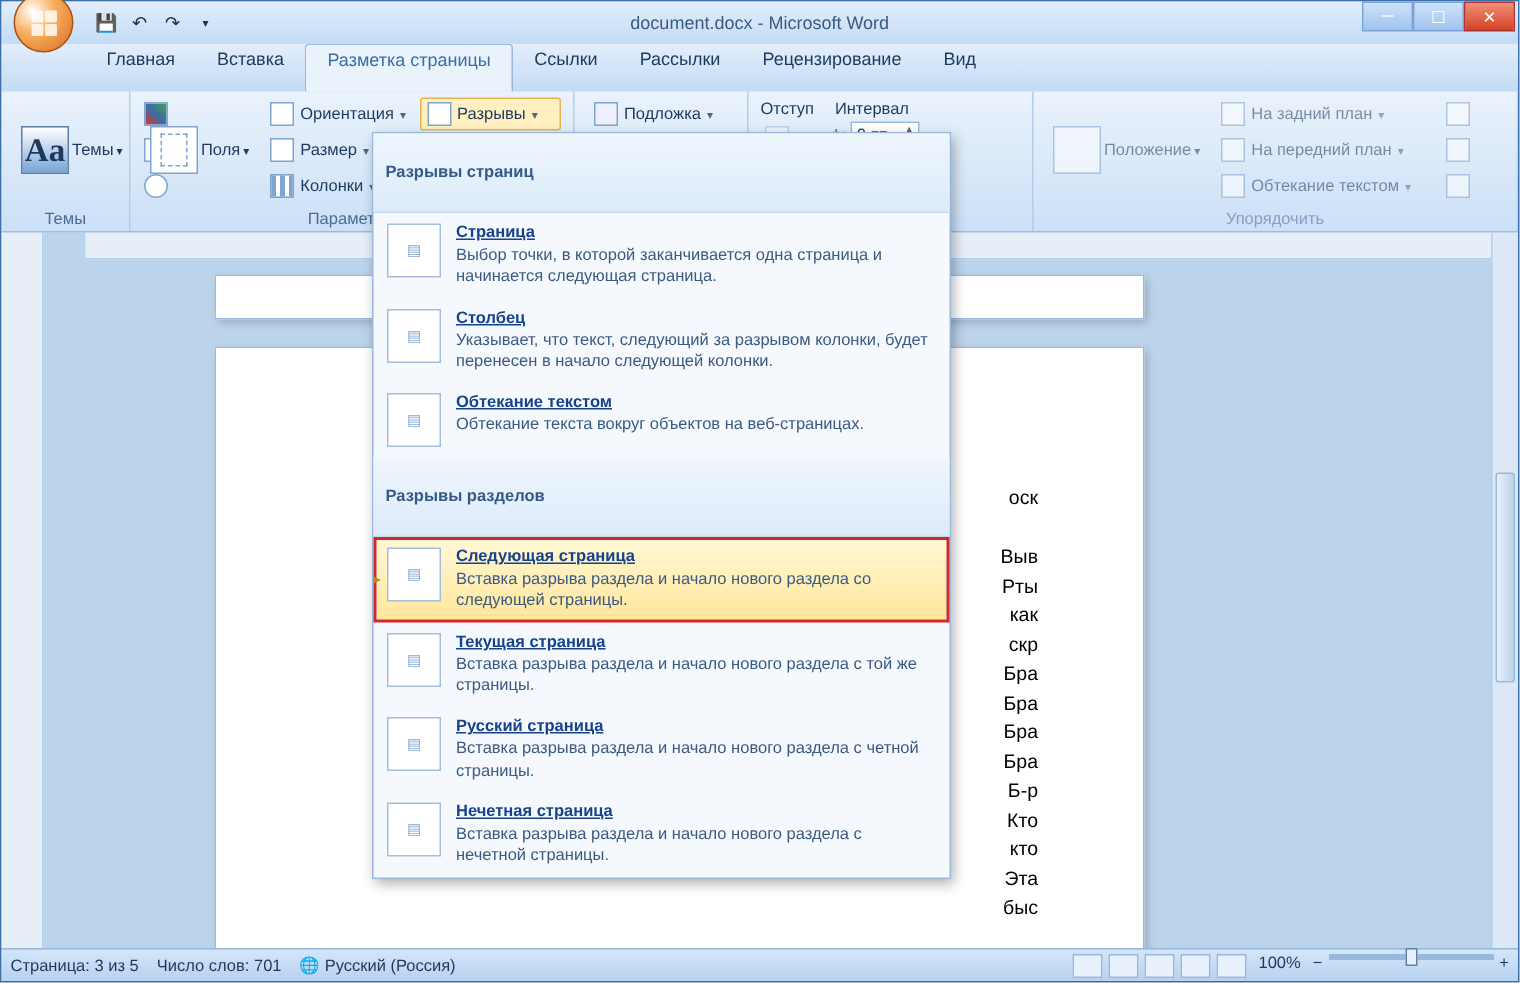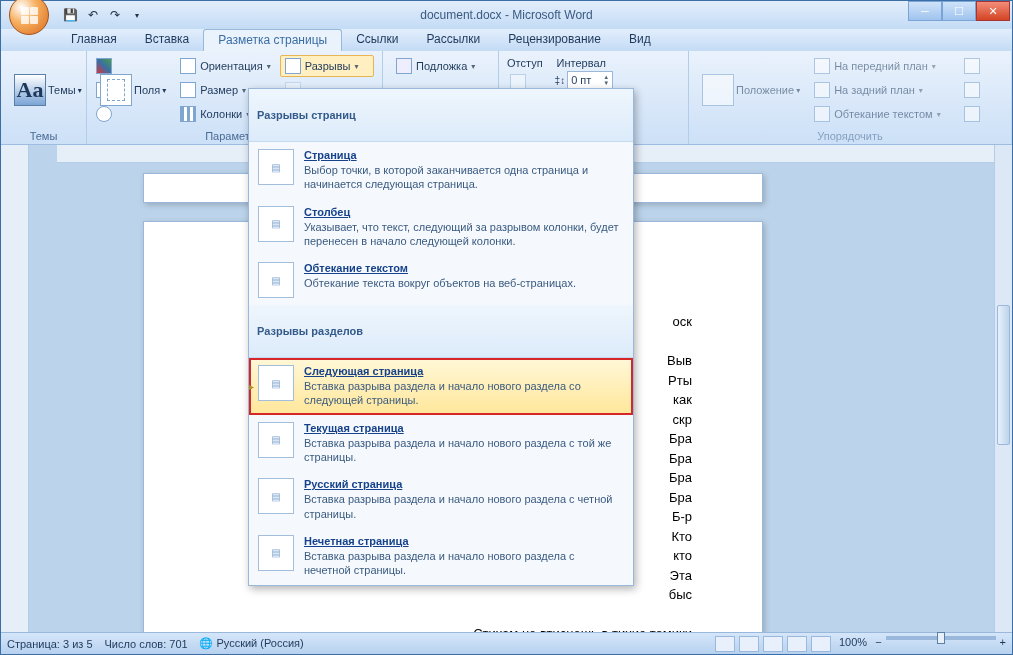--- a/index.html
+++ b/index.html
@@ -8,21 +8,21 @@
 .titlebar { height:28px; background:linear-gradient(#e3eefc,#c3dbf5); display:flex; align-items:center; position:relative; }
 .office-btn { width:40px; height:40px; background:radial-gradient(circle at 30% 30%,#fff,#f7b060 40%,#d96a1f); border-radius:50%; border:1px solid #a35118; margin:4px 8px; position:relative; z-index:2; display:flex; align-items:center; justify-content:center; }
 .office-btn span { display:grid; grid-template-columns:8px 8px; grid-template-rows:8px 8px; gap:1px; }
 .office-btn span i { background:#fff; border-radius:1px; opacity:.8; }
 .qat { display:flex; gap:6px; margin-left:6px; align-items:center; }
 .qat div { width:16px; height:16px; display:flex; align-items:center; justify-content:center; font-size:12px; color:#234; }
 .title { position:absolute; left:0; right:0; text-align:center; font-size:12px; color:#3a5a80; pointer-events:none; }
 .winbtns { position:absolute; right:2px; top:0; display:flex; }
 .winbtns div { width:34px; height:20px; display:flex; align-items:center; justify-content:center; font-size:11px; color:#fff; border:1px solid #7aa4d6; background:linear-gradient(#cfe3fa,#9fc3ee); }
 .winbtns .close { background:linear-gradient(#f28d7a,#d34423); border-color:#a33; }
-.tabs { display:flex; padding-left:56px; height:22px; font-size:12px; color:#1e395b; background:linear-gradient(#e3eefc,#c3dbf5); }
+.tabs { display:flex; padding-left:56px; height:32px; font-size:12px; color:#1e395b; background:linear-gradient(#e3eefc,#c3dbf5); }
 .tabs div { padding:3px 14px; cursor:pointer; }
 .tabs .active { background:#eaf2fc; border:1px solid #9ab8db; border-bottom:none; border-radius:3px 3px 0 0; color:#3a6ea5; }
 .ribbon { height:94px; background:linear-gradient(#eaf2fc,#cce0f7); border-bottom:1px solid #9cbce2; display:flex; font-size:11px; color:#1e395b; position:relative; }
 .grp { border-right:1px solid #b3cce8; padding:2px 6px; display:flex; flex-direction:column; position:relative; }
 .grp-label { position:absolute; bottom:2px; left:0; right:0; text-align:center; font-size:11px; color:#4a6b94; }
 .bigbtn { display:flex; flex-direction:row; align-items:center; gap:2px; padding:2px 6px; cursor:pointer; border:1px solid transparent; border-radius:3px; }
 .bigbtn .ic { width:32px; height:32px; display:flex; align-items:center; justify-content:center; font-size:22px; }
 .bigbtn .ic.themes { background:linear-gradient(#fff,#7aa4d6); border:1px solid #5b7fa6; }
 .bigbtn span { font-size:11px; }
 .col-btns { display:flex; flex-direction:column; gap:2px; padding:2px; }
@@ -203,25 +203,25 @@
     <div class="grp" style="flex:1;opacity:.55;">
       <div style="display:flex;">
         <div class="bigbtn">
           <div class="ic" style="border:1px solid #7fa6d0;background:#fff;"></div>
           <span>Положение</span>
           <span style="font-size:8px;">▾</span>
         </div>
         <div class="col-btns" style="width:150px;">
           <div class="smbtn dd">
               <div class="ic"></div>
+              <span>На задний план</span>
+            </div>
+          <div class="smbtn dd">
+              <div class="ic"></div>
               <span>На передний план</span>
-            </div>
-          <div class="smbtn dd">
-              <div class="ic"></div>
-              <span>На задний план</span>
             </div>
           <div class="smbtn dd">
               <div class="ic"></div>
               <span>Обтекание текстом</span>
             </div>
         </div>
         <div class="col-btns">
           <div class="smbtn">
               <div class="ic"></div>
             </div>

